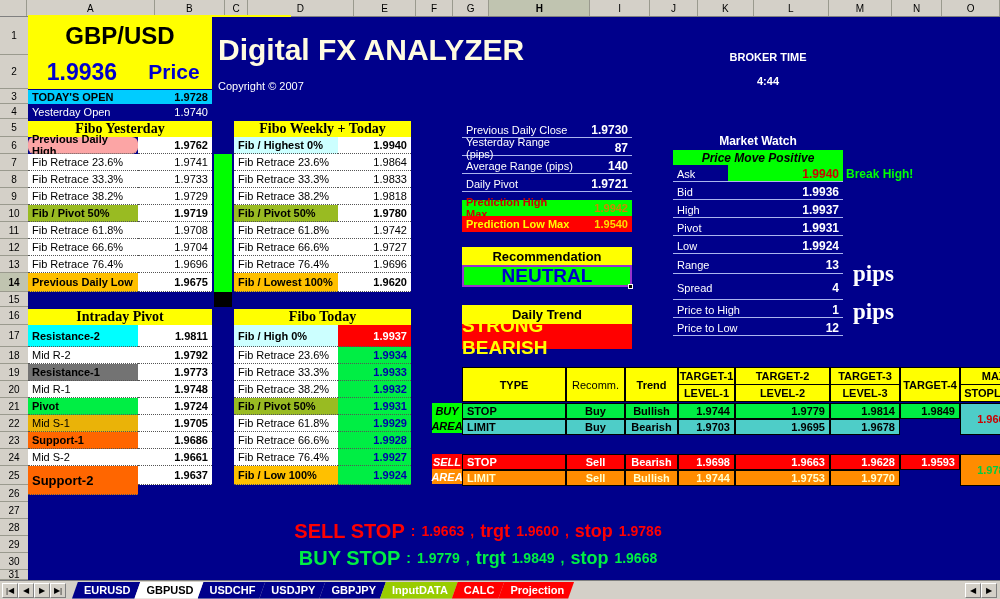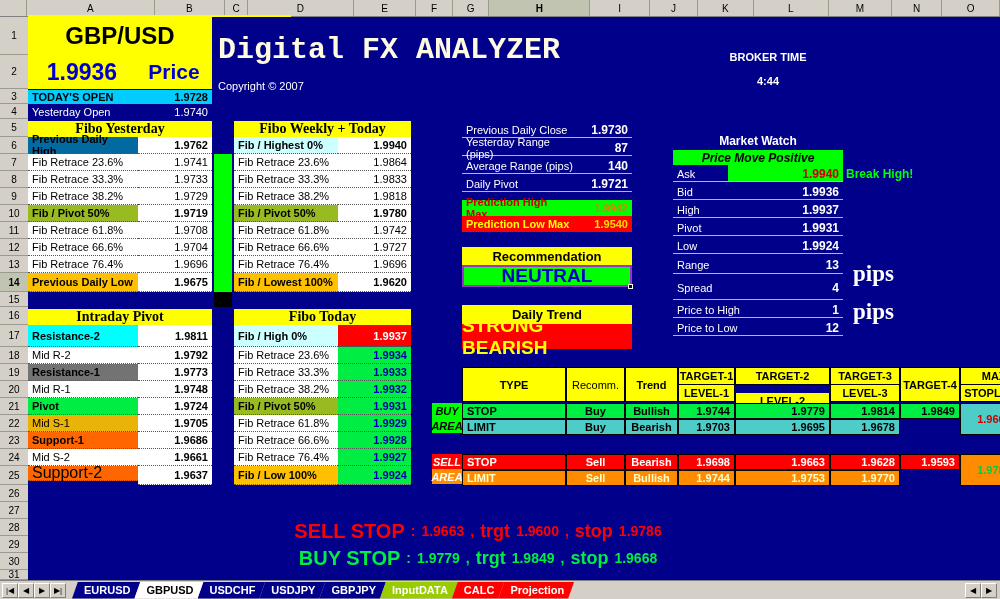--- a/index.html
+++ b/index.html
@@ -49,21 +49,21 @@
   .cell.r { justify-content:flex-end; }
   .cell.c { justify-content:center; }
   .cell.l { justify-content:flex-start; }
   .pad  { padding:0 4px; }
 
   .b { font-weight:bold; }
   .i { font-style:italic; }
 
   
   .bigtitle {
-    position:absolute; color:#fffbe0; font-family:Liberation Mono, monospace;
+    position:absolute; color:#fffbe0; font-family:Liberation Sans, sans-serif;
     font-weight:bold; font-style:normal;text-align:right;
   }
 
   
   .tabbar {
     position:absolute; left:0; bottom:0; width:1000px; height:19px;
     background:#d4d0c8; border-top:1px solid #808080;
     display:flex; align-items:center;
   }
   .navbtns { display:flex; gap:0px; padding-left:2px; }
@@ -159,21 +159,21 @@
 
     <div class="cell l pad b" style="left:0;top:73px;width:110px;height:14px;background:#00ccff;color:#000;font-size:11px;font-weight:bold;">TODAY'S OPEN</div>
     <div class="cell r pad b" style="left:110px;top:73px;width:74px;height:14px;background:#00ccff;color:#000;font-size:11px;font-weight:bold;">1.9728</div>
 
     <div class="cell l pad" style="left:0;top:88px;width:110px;height:14px;color:#ffffff;font-size:11px;">Yesterday Open</div>
     <div class="cell r pad" style="left:110px;top:88px;width:74px;height:14px;color:#ffffff;font-size:11px;">1.9740</div>
 
     <div class="cell c b" style="left:0;top:104px;width:184px;height:16px;background:#ffff00;color:#000;font-size:14px;font-weight:bold;font-family:'Liberation Serif',serif;">Fibo Yesterday</div>
     <div id="fy-rows">
         <div style="position:absolute;left:0px;top:120px;width:184px;height:17px;">
-          <div class="cell l pad" style="position:absolute;left:0;top:0;width:110px;height:17px;font-size:11px;background:#0369a1;color:#000;font-weight:bold;border-bottom:1px dotted #555;">Previous Daily High</div>
+          <div class="cell l pad" style="position:absolute;left:0;top:0;width:110px;height:17px;font-size:11px;background:#fca5a5;color:#000;font-weight:bold;border-bottom:1px dotted #555;border-radius:6px;">Previous Daily High</div>
           <div class="cell r pad" style="position:absolute;left:110px;top:0;width:74px;height:17px;font-size:11px;background:#ffffff;color:#000;font-weight:bold;border-bottom:1px dotted #555;">1.9762</div>
         </div>
         <div style="position:absolute;left:0px;top:137px;width:184px;height:17px;">
           <div class="cell l pad" style="position:absolute;left:0;top:0;width:110px;height:17px;font-size:11px;background:#ffffff;color:#000;border-bottom:1px dotted #555;">Fib Retrace 23.6%</div>
           <div class="cell r pad" style="position:absolute;left:110px;top:0;width:74px;height:17px;font-size:11px;background:#ffffff;color:#000;border-bottom:1px dotted #555;">1.9741</div>
         </div>
         <div style="position:absolute;left:0px;top:154px;width:184px;height:17px;">
           <div class="cell l pad" style="position:absolute;left:0;top:0;width:110px;height:17px;font-size:11px;background:#ffffff;color:#000;border-bottom:1px dotted #555;">Fib Retrace 33.3%</div>
           <div class="cell r pad" style="position:absolute;left:110px;top:0;width:74px;height:17px;font-size:11px;background:#ffffff;color:#000;border-bottom:1px dotted #555;">1.9733</div>
         </div>
@@ -274,21 +274,21 @@
         </div>
         <div style="position:absolute;left:0px;top:415px;width:184px;height:17px;">
           <div class="cell l pad" style="position:absolute;left:0;top:0;width:110px;height:17px;font-size:11px;background:#ff6600;color:#000;font-weight:bold;border-bottom:1px dotted #555;">Support-1</div>
           <div class="cell r pad" style="position:absolute;left:110px;top:0;width:74px;height:17px;font-size:11px;background:#ffffff;color:#000;font-weight:bold;border-bottom:1px dotted #555;">1.9686</div>
         </div>
         <div style="position:absolute;left:0px;top:432px;width:184px;height:17px;">
           <div class="cell l pad" style="position:absolute;left:0;top:0;width:110px;height:17px;font-size:11px;background:#ffffff;color:#000;border-bottom:1px dotted #555;">Mid S-2</div>
           <div class="cell r pad" style="position:absolute;left:110px;top:0;width:74px;height:17px;font-size:11px;background:#ffffff;color:#000;font-weight:bold;border-bottom:1px dotted #555;">1.9661</div>
         </div>
         <div style="position:absolute;left:0px;top:449px;width:184px;height:19px;">
-          <div class="cell l pad" style="position:absolute;left:0;top:0;width:110px;height:15px;font-size:16px;background:#ff6600;color:#000;font-weight:normal;border-bottom:1px dotted #555;">Support-2</div>
+          <div class="cell l pad" style="position:absolute;left:0;top:0;width:110px;height:29px;font-size:13px;background:#ff6600;color:#000;font-weight:bold;border-bottom:1px dotted #555;">Support-2</div>
           <div class="cell r pad" style="position:absolute;left:110px;top:0;width:74px;height:19px;font-size:11px;background:#ffffff;color:#000;font-weight:bold;border-bottom:1px dotted #555;">1.9637</div>
         </div>
       </div>
 
     <div class="cell c b" style="left:206px;top:292px;width:177px;height:16px;background:#ffff00;color:#000;font-size:14px;font-weight:bold;font-family:'Liberation Serif',serif;">Fibo Today</div>
     <div id="ft-rows">
         <div style="position:absolute;left:206px;top:308px;width:177px;height:22px;">
           <div class="cell l pad" style="position:absolute;left:0;top:0;width:104px;height:22px;font-size:11px;background:#ccffff;color:#000;font-weight:bold;border-bottom:1px dotted #555;">Fib / High 0%</div>
           <div class="cell r pad" style="position:absolute;left:104px;top:0;width:73px;height:22px;font-size:11px;background:#ff0000;color:#ffffff;font-weight:bold;border-bottom:1px dotted #555;">1.9937</div>
         </div>
@@ -404,21 +404,21 @@
     <div class="pipslabel" style="position:absolute;left:825px;top:282px;font-size:23px;">pips</div>
 
     <div class="cell c b" style="left:434px;top:350px;width:104px;height:35px;background:#ffff00;color:#000;font-size:11px;font-weight:bold;border:1px solid #000;">TYPE</div>
     <div class="cell c b" style="left:538px;top:350px;width:59px;height:35px;background:#ffff00;color:#000;font-size:11px;font-weight:normal;border:1px solid #000;">Recomm.</div>
     <div class="cell c b" style="left:597px;top:350px;width:53px;height:35px;background:#ffff00;color:#000;font-size:11px;font-weight:bold;border:1px solid #000;">Trend</div>
 
     <div class="cell c b" style="left:650px;top:350px;width:57px;height:18px;background:#ffff00;color:#000;font-size:11px;font-weight:bold;border:1px solid #000;">TARGET-1</div>
     <div class="cell c b" style="left:650px;top:368px;width:57px;height:17px;background:#ffff00;color:#000;font-size:11px;font-weight:bold;border:1px solid #000;border-top:none;">LEVEL-1</div>
 
     <div class="cell c b" style="left:707px;top:350px;width:95px;height:18px;background:#ffff00;color:#000;font-size:11px;font-weight:bold;border:1px solid #000;">TARGET-2</div>
-    <div class="cell c b" style="left:707px;top:368px;width:95px;height:17px;background:#ffff00;color:#000;font-size:11px;font-weight:bold;border:1px solid #000;border-top:none;margin-top:8px;">LEVEL-2</div>
+    <div class="cell c b" style="left:707px;top:368px;width:95px;height:17px;background:#ffff00;color:#000;font-size:11px;font-weight:bold;border:1px solid #000;border-top:none;">LEVEL-2</div>
 
     <div class="cell c b" style="left:802px;top:350px;width:70px;height:18px;background:#ffff00;color:#000;font-size:11px;font-weight:bold;border:1px solid #000;">TARGET-3</div>
     <div class="cell c b" style="left:802px;top:368px;width:70px;height:17px;background:#ffff00;color:#000;font-size:11px;font-weight:bold;border:1px solid #000;border-top:none;">LEVEL-3</div>
 
     <div class="cell c b" style="left:872px;top:350px;width:60px;height:35px;background:#ffff00;color:#000;font-size:11px;font-weight:bold;border:1px solid #000;">TARGET-4</div>
 
     <div class="cell c b" style="left:932px;top:350px;width:68px;height:18px;background:#ffff00;color:#000;font-size:11px;font-weight:bold;border:1px solid #000;">MAX</div>
     <div class="cell c b" style="left:932px;top:368px;width:68px;height:17px;background:#ffff00;color:#000;font-size:11px;font-weight:bold;border:1px solid #000;border-top:none;">STOPLOSS</div>
 
     <div class="cell c b i" style="left:404px;top:386px;width:30px;height:15px;background:#00ff00;color:#000;font-size:11px;font-weight:bold;font-style:italic;">BUY</div>

